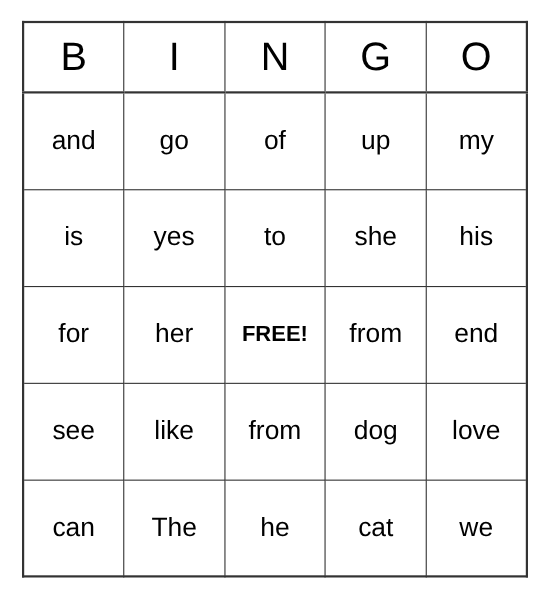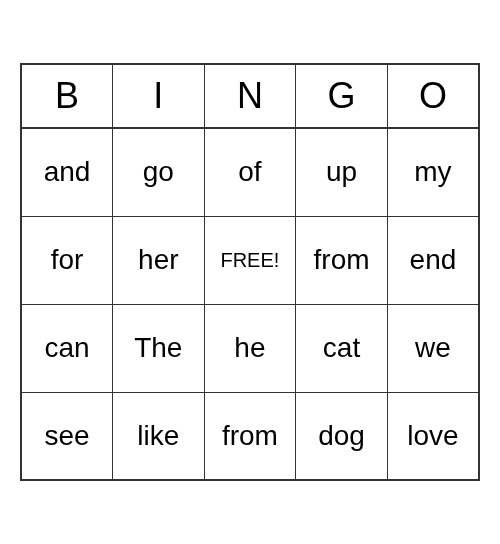--- a/index.html
+++ b/index.html
@@ -33,26 +33,26 @@
     }
 
     .bingo-card th {
       font-size: 36px;
       font-weight: normal;
       height: 64px;
       border-bottom: 2px solid #333;
     }
 
     .bingo-card td {
-      font-size: 28px;
+      font-size: 24px;
     }
 
     .free-cell {
       font-size: 20px !important;
-      font-weight: normal;
+      font-weight: bold;
     }
   </style>
 </head>
 <body>
 
 <table class="bingo-card">
   <thead>
     <tr>
       <th>B</th>
       <th>I</th>
@@ -63,34 +63,41 @@
   </thead>
   <tbody id="bingo-body">
   <tr>
         <td>and</td>
         <td>go</td>
         <td>of</td>
         <td>up</td>
         <td>my</td>
       </tr>
       <tr>
+        <td>is</td>
+        <td>yes</td>
+        <td>to</td>
+        <td>she</td>
+        <td>his</td>
+      </tr>
+      <tr>
         <td>for</td>
         <td>her</td>
         <td class="free-cell">FREE!</td>
         <td>from</td>
         <td>end</td>
+      </tr>
+      <tr>
+        <td>see</td>
+        <td>like</td>
+        <td>from</td>
+        <td>dog</td>
+        <td>love</td>
       </tr>
       <tr>
         <td>can</td>
         <td>The</td>
         <td>he</td>
         <td>cat</td>
         <td>we</td>
       </tr>
-      <tr>
-        <td>see</td>
-        <td>like</td>
-        <td>from</td>
-        <td>dog</td>
-        <td>love</td>
-      </tr>
     </tbody>
 </table>
 
 </body></html>

